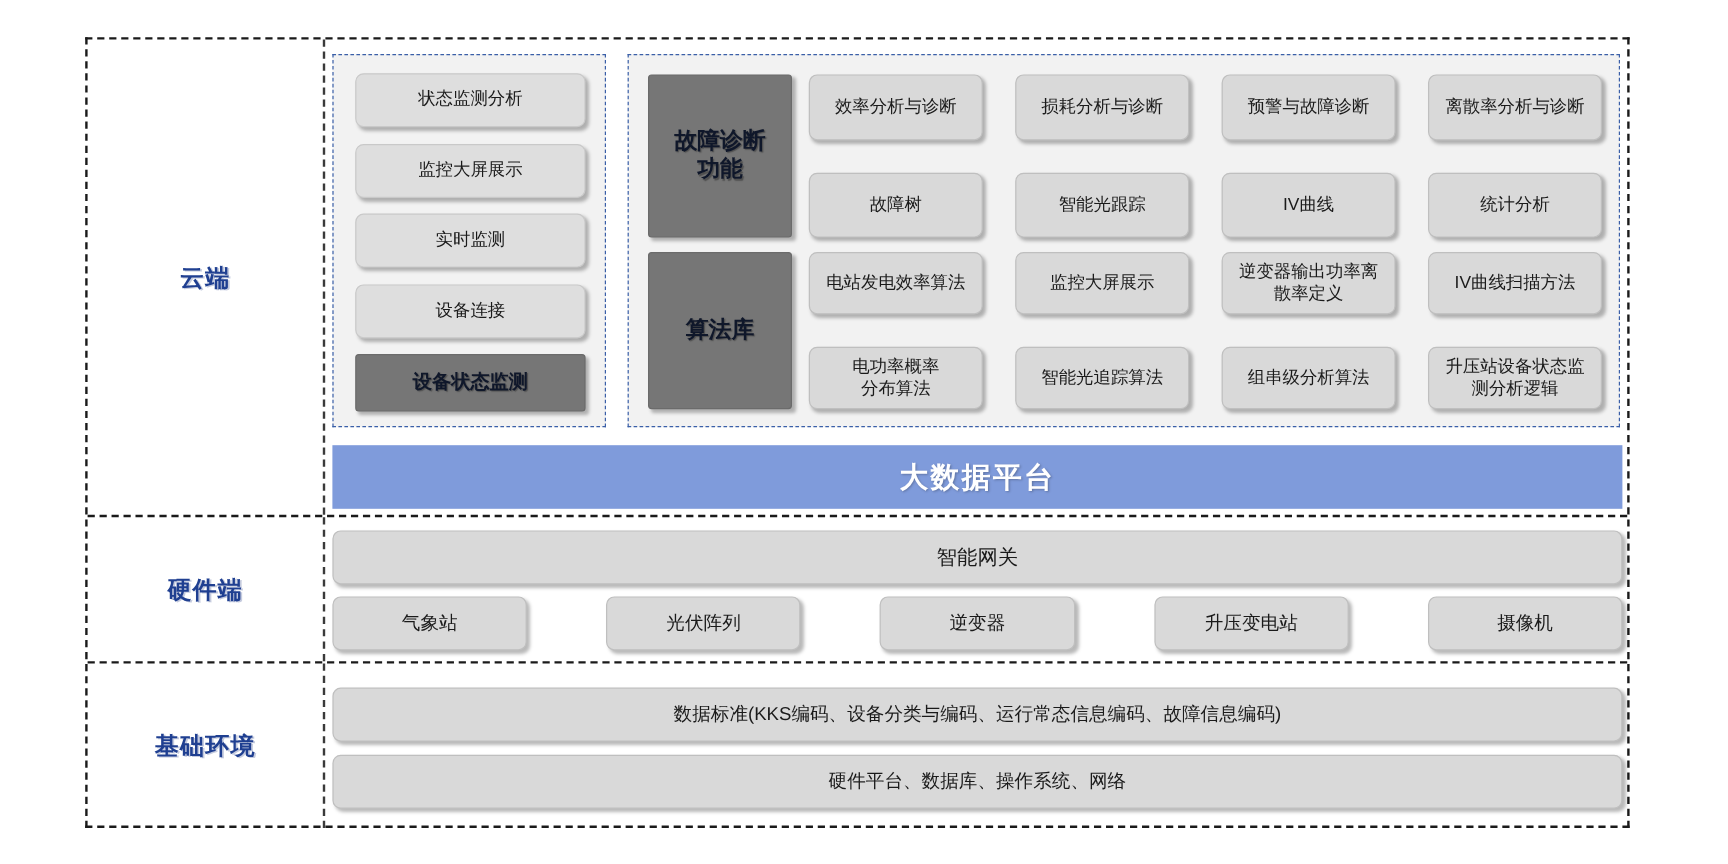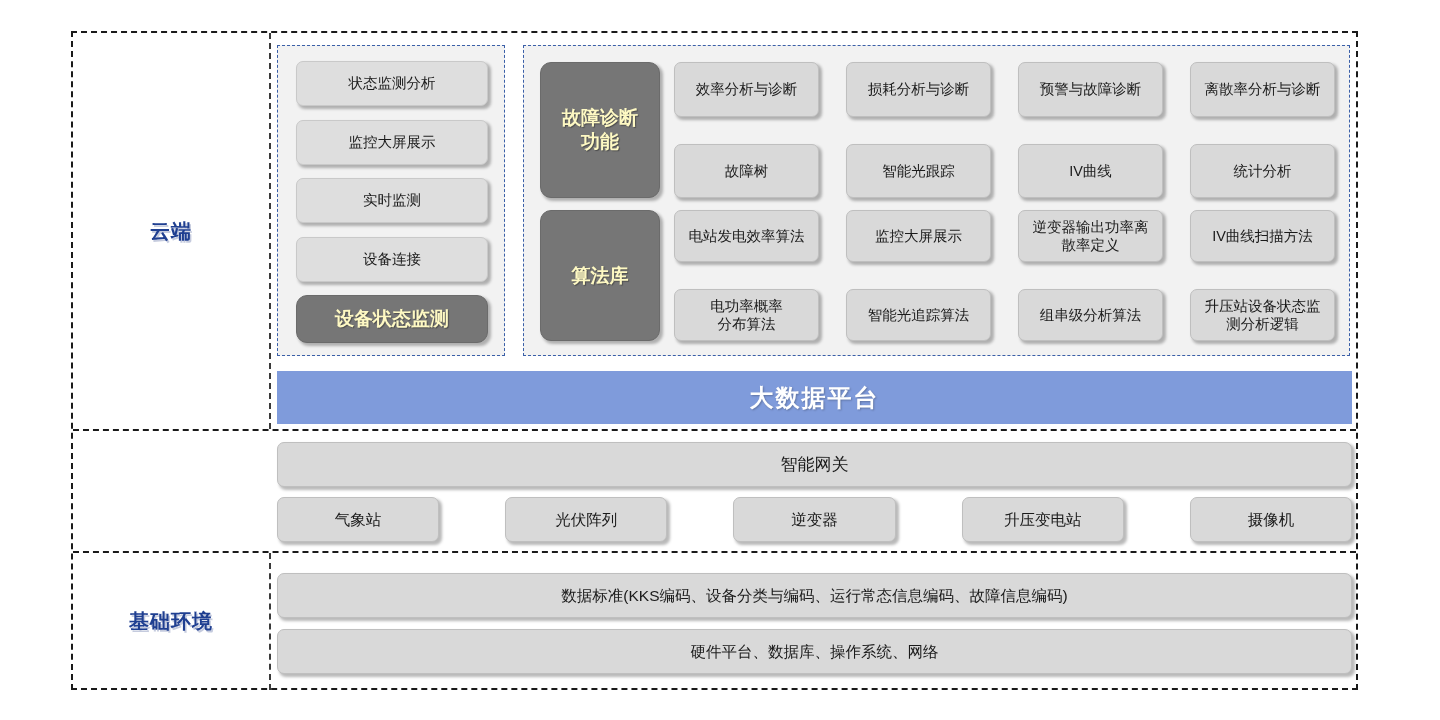--- a/index.html
+++ b/index.html
@@ -50,24 +50,24 @@
     display: flex; align-items: center; justify-content: center;
     text-align: center;
     font-size: 14.5px;
     color: #1a1a1a;
     line-height: 1.25;
     box-shadow: 2.5px 2.5px 3px rgba(0,0,0,0.28);
   }
   .chip.dark {
     background: #767676;
     border: 1px solid #6b6b6b;
-    color: #fef9c3;
+    color: #0f172a;
     font-size: 19px;
     font-weight: bold;
-    border-radius: 11px;
+    border-radius: 3px;
     text-shadow: 1px 1px 1px rgba(0,0,0,0.35);
   }
   .chip.light { background: #dedede; border-color: #c9c9c9; }
 
   
   .cloud-top {
     position: absolute;
     left: 0; top: 0; right: 0; height: 323px;
   }
 
@@ -78,21 +78,21 @@
   }
   .panel-left  { left: 6px;  top: 12px; width: 228px;  height: 311px; }
   .panel-right { left: 252px; top: 12px; width: 827px; height: 311px; }
 
   .left-stack {
     position: absolute; left: 18px; top: 15px;
     width: 192px; height: 282px;
     display: flex; flex-direction: column; justify-content: space-between; align-items: center;
   }
   .left-stack .chip { height: 45px; width: 100%; }
-  .left-stack .chip.dark { height: 48px; font-size: 19px; }
+  .left-stack .chip.dark { height: 48px; font-size: 16px; }
 
   .grid-block { position: absolute; display: flex; }
   .grid-block .side {
     flex: 0 0 120px;
     margin-right: 14px;
   }
   .grid-cells {
     flex: 1;
     display: grid;
     grid-template-columns: repeat(4, 1fr);
@@ -246,20 +246,23 @@
       </div>
 
       <div class="bigdata">
         <span>大数据平台</span>
       </div>
 
     </div>
   </div>
 
   <div class="band band-hardware">
+    <div class="band-label">
+      <span>硬件端</span>
+    </div>
     <div class="band-body">
       <div class="chip gateway">
         <span>智能网关</span>
       </div>
       <div class="device-row">
         <div class="chip">
             <span>气象站</span>
           </div>
         <div class="chip">
             <span>光伏阵列</span>

